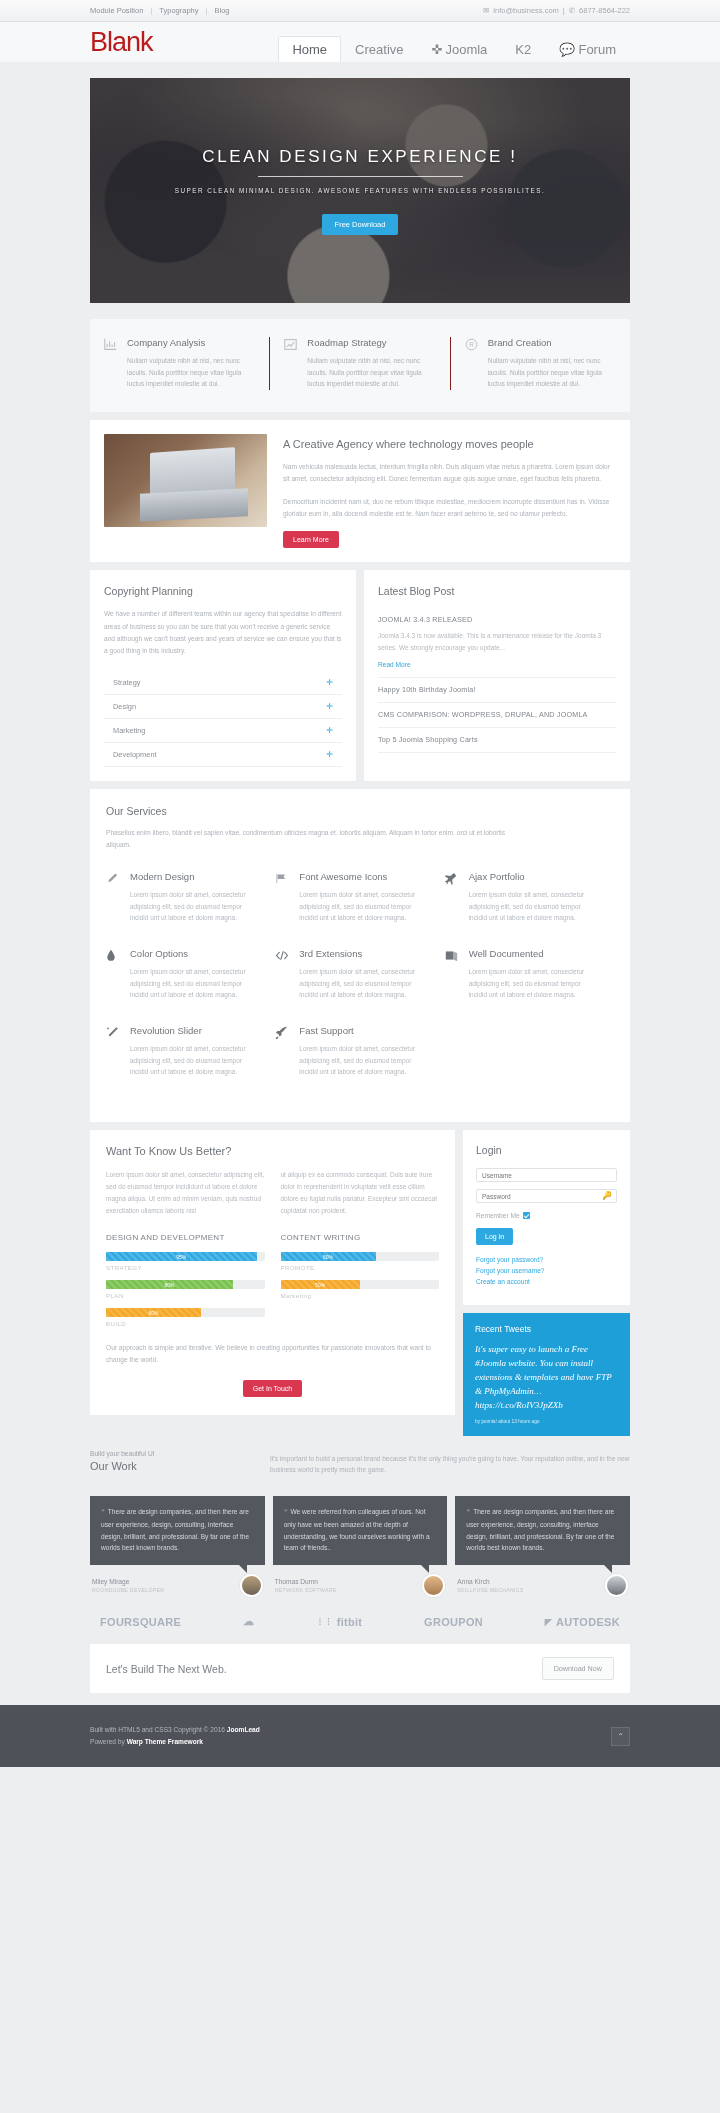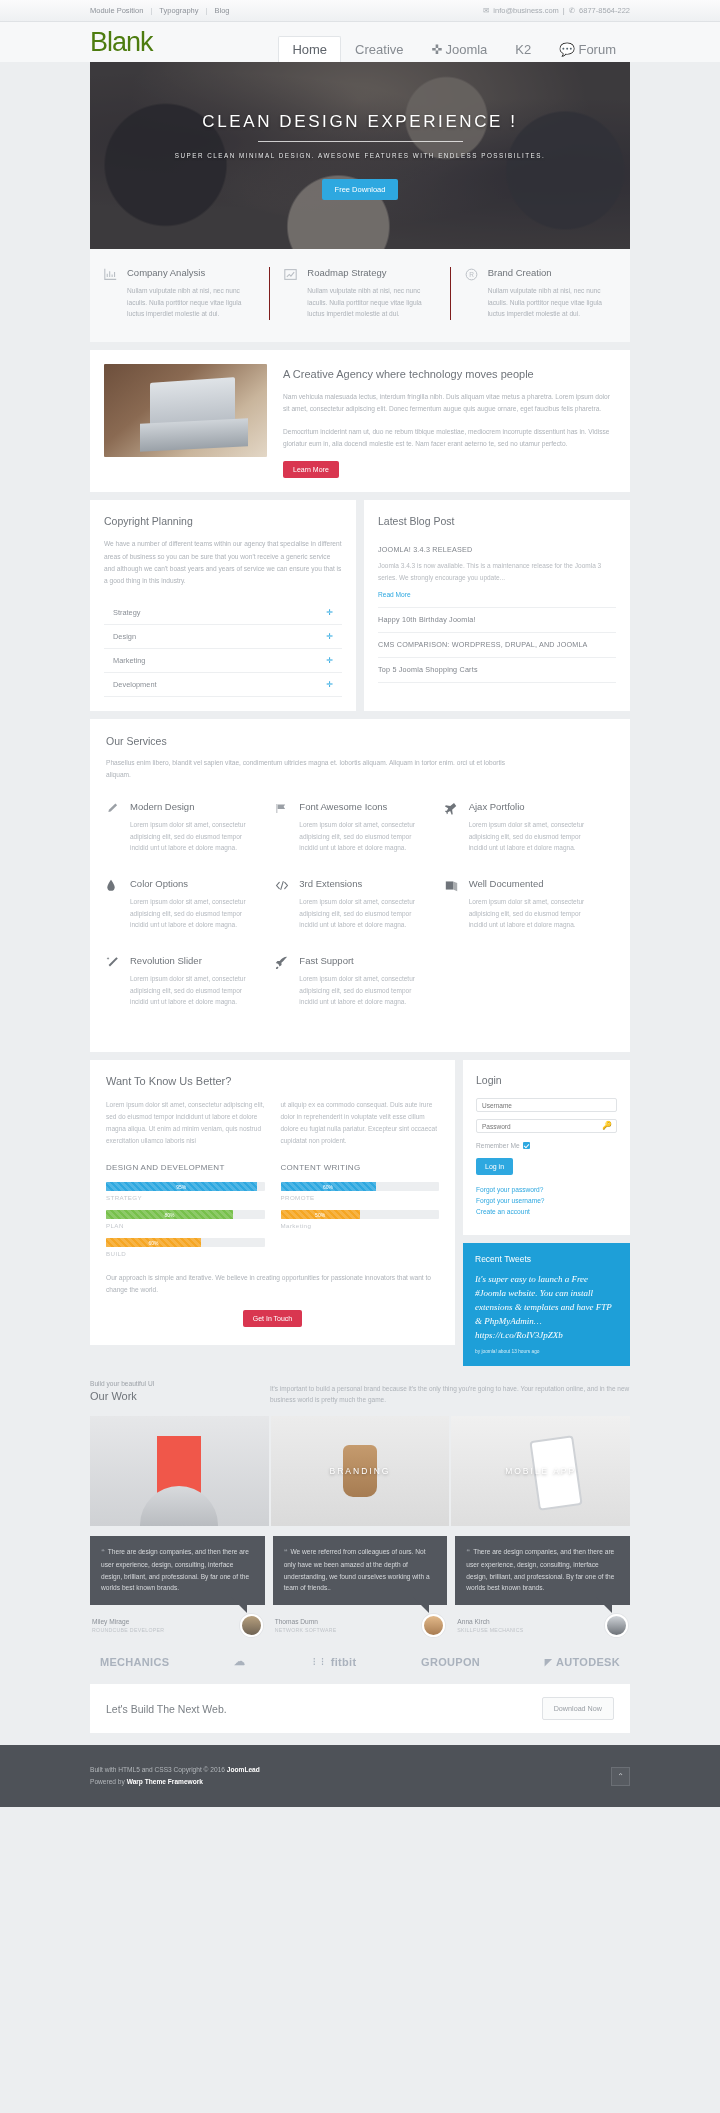--- a/index.html
+++ b/index.html
@@ -16,27 +16,27 @@
 
   
   .topbar { height:22px; background:linear-gradient(#fbfbfc,#eef0f2); border-bottom:1px solid #dfe2e5; display:flex; align-items:center; padding:0 90px; }
   .topbar-left { display:flex; align-items:center; gap:7px; font-size:7.5px; color:#8d9299; }
   .topbar-left .sep { color:#c3c7cc; }
   .topbar-right { margin-left:auto; font-size:7.5px; color:#a6abb1; display:flex; align-items:center; gap:4px;}
   .topbar a { color:#8d9299; text-decoration:none; }
 
   
   .header { height:40px; background:#f7f8f9; display:flex; align-items:center; padding:0 90px; }
-  .logo { font-size:27px; font-weight:400; color:#4d7c0f; letter-spacing:-1px; line-height:1; }
+  .logo { font-size:27px; font-weight:400; color:#b91c1c; letter-spacing:-1px; line-height:1; }
   .nav { margin-left:auto; display:flex; align-items:flex-end; height:40px; }
   .nav-item { font-size:13px; color:#868b91; padding:5px 13px; margin-top:22px; border:1px solid transparent; border-bottom:none; display:flex; align-items:center; gap:3px; }
   .nav-item.active { background:#fff; border-color:#e2e5e8; color:#5e636a; border-radius:2px 2px 0 0; }
 
   
-  .hero { margin:0 90px; height:187px; position:relative; overflow:hidden;
+  .hero { margin:16px 90px; height:225px; position:relative; overflow:hidden;
     background:
       radial-gradient(ellipse at 18% 42%, rgba(60,55,60,.85) 0%, rgba(40,38,44,.0) 45%),
       radial-gradient(ellipse at 86% 60%, rgba(50,48,58,.8) 0%, rgba(40,38,44,0) 48%),
       radial-gradient(ellipse at 50% 20%, #8d8378 0%, #4e4a4a 60%),
       linear-gradient(160deg,#6e6862 0%,#3b3a3f 100%);
   }
   .hero:before{content:"";position:absolute;inset:0;
     background:
       radial-gradient(circle at 14% 55%, #2b2a2f 0 60px, transparent 62px),
       radial-gradient(circle at 88% 58%, #3a3b42 0 58px, transparent 60px),
@@ -529,31 +529,20 @@
   </div>
 
   <div class="wrap">
     <div class="workhead">
       <div class="l">
         <div class="sup">Build your beautiful UI</div>
         <h2>Our Work</h2>
       </div>
       <p>It's important to build a personal brand because it's the only thing you're going to have. Your reputation online, and in the new business world is pretty much the game.</p>
     </div>
-    <div class="portfolio">
-      <div class="pf pf1">
-        <span class="pf-label"></span>
-      </div>
-      <div class="pf pf2">
-        <span class="pf-label">BRANDING</span>
-      </div>
-      <div class="pf pf3">
-        <span class="pf-label">MOBILE APP</span>
-      </div>
-    </div>
   </div>
 
   <div class="wrap testis">
     <div class="testi">
       <div class="bubble"><span class="q">❝</span><span>There are design companies, and then there are user experience, design, consulting, interface design, brilliant, and professional. By far one of the worlds best known brands.</span></div>
       <div class="testi-foot">
         <div>
           <div class="nm">Miley Mirage</div>
           <div class="rl">ROUNDCUBE DEVELOPER</div>
         </div>
@@ -576,21 +565,21 @@
         <div>
           <div class="nm">Anna Kirch</div>
           <div class="rl">SKILLFUSE MECHANICS</div>
         </div>
         <div class="avatar" style="background:linear-gradient(#cfd3d8,#6d7278)"></div>
       </div>
     </div>
   </div>
 
   <div class="wrap clients">
-    <div class="client">MECHANICS</div>
+    <div class="client">FOURSQUARE</div>
     <div class="client">
       <span>☁</span>
     </div>
     <div class="client">
       <span style="font-size:8px">⋮⋮</span>
       <span>fitbit</span>
     </div>
     <div class="client">GROUPON</div>
     <div class="client">
       <span style="font-size:9px">◤</span>

